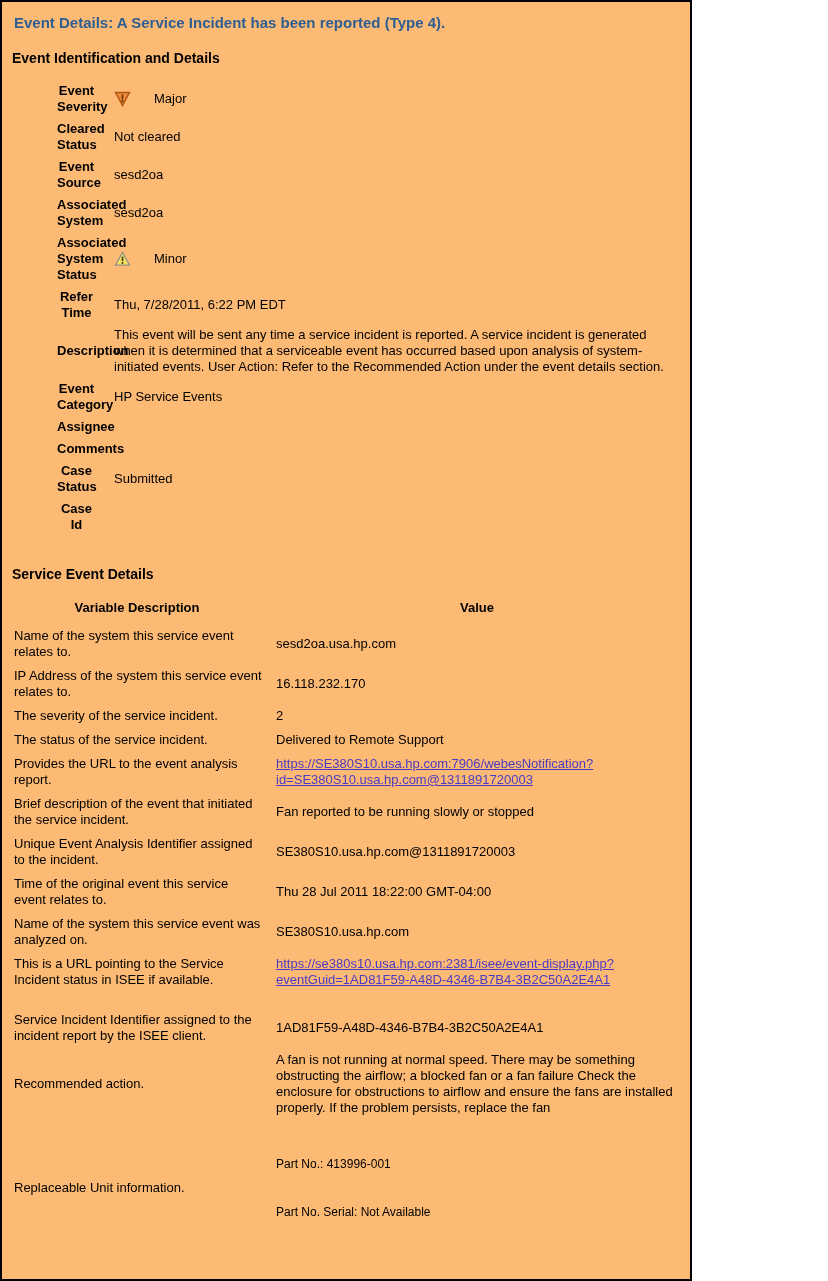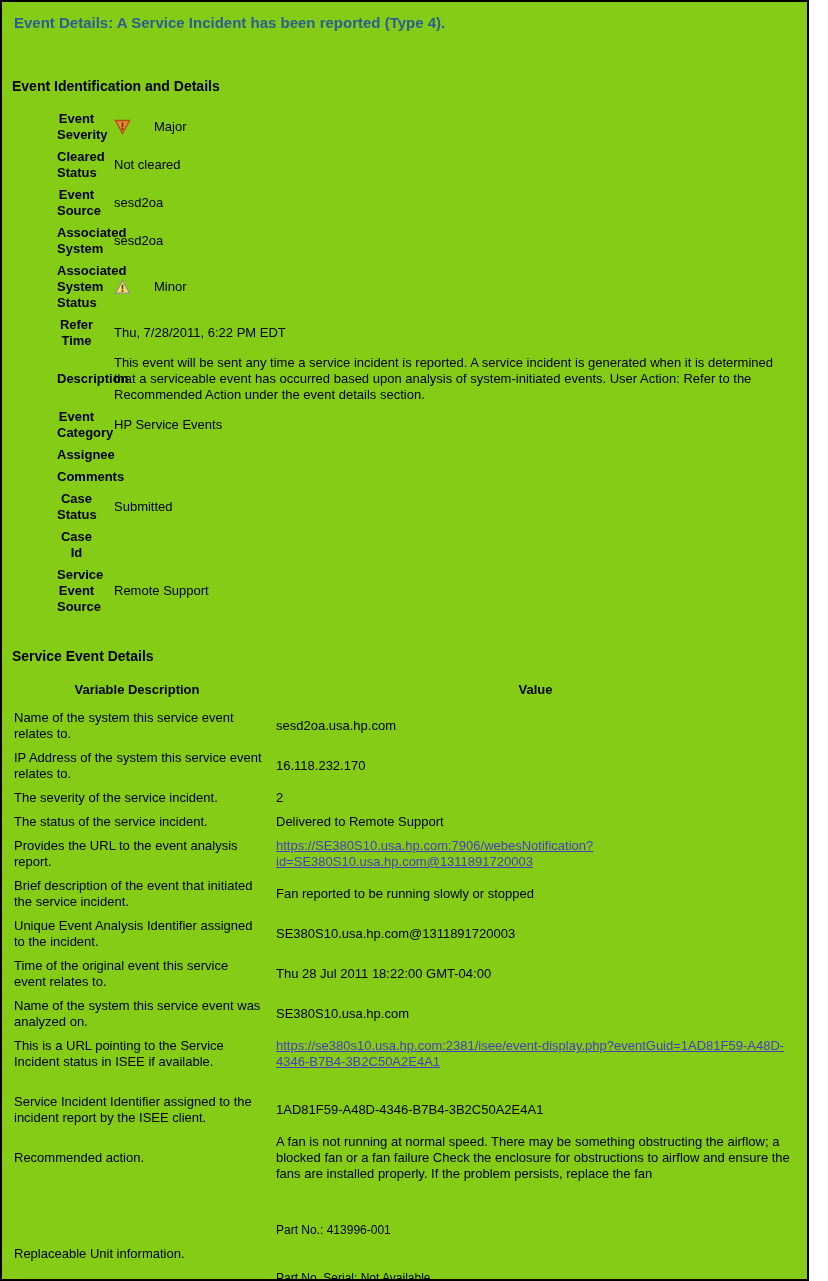--- a/index.html
+++ b/index.html
@@ -1,30 +1,30 @@
 <!DOCTYPE html>
 <html><head>
 <meta charset="utf-8">
 <style>
   html,body{margin:0;padding:0;background:#fff;}
   .page{
-    width:809px;height:1281px;box-sizing:border-box;
-    border:2px solid #000;background:#84cc16;overflow:hidden;
+    width:692px;height:1281px;box-sizing:border-box;
+    border:2px solid #000;background:#fdba74;overflow:hidden;
     font-family:"Liberation Sans","DejaVu Sans",sans-serif;
     font-size:13px;line-height:16px;color:#000;
   }
   .inner{padding:12px 12px 0 10px;}
   .page-title{
     font-size:15px;line-height:18px;font-weight:bold;color:#2d5e92;
     margin:0 0 0 2px;
   }
   .section-heading{
     font-size:14px;font-weight:bold;color:#000;margin:30px 0 14px 0;
   }
-  .section-heading.first{margin-top:46px;}
+  .section-heading.first{margin-top:18px;}
   
   .kv-row{
     display:grid;grid-template-columns:84px 1fr;column-gap:18px;
     align-items:center;padding:3px 0;
   }
   .kv-label{font-weight:bold;text-align:center;margin-left:45px;}
   .kv-value{display:flex;align-items:center;gap:23px;min-height:16px;}
   .kv-value .txt{display:inline-block;}
   
   .sv-head{
@@ -150,26 +150,20 @@
           </div>
       </div>
 
       <div class="kv-row">
         <div class="kv-label">Case Id</div>
         <div class="kv-value">
             <span class="txt"></span>
           </div>
       </div>
 
-      <div class="kv-row">
-        <div class="kv-label">Service Event Source</div>
-        <div class="kv-value">
-            <span class="txt">Remote Support</span>
-          </div>
-      </div>
 
     </div>
 
     <div class="section-heading">Service Event Details</div>
 
     <div>
 
       <div class="sv-head">
         <div class="h">Variable Description</div>
         <div class="h">Value</div>

